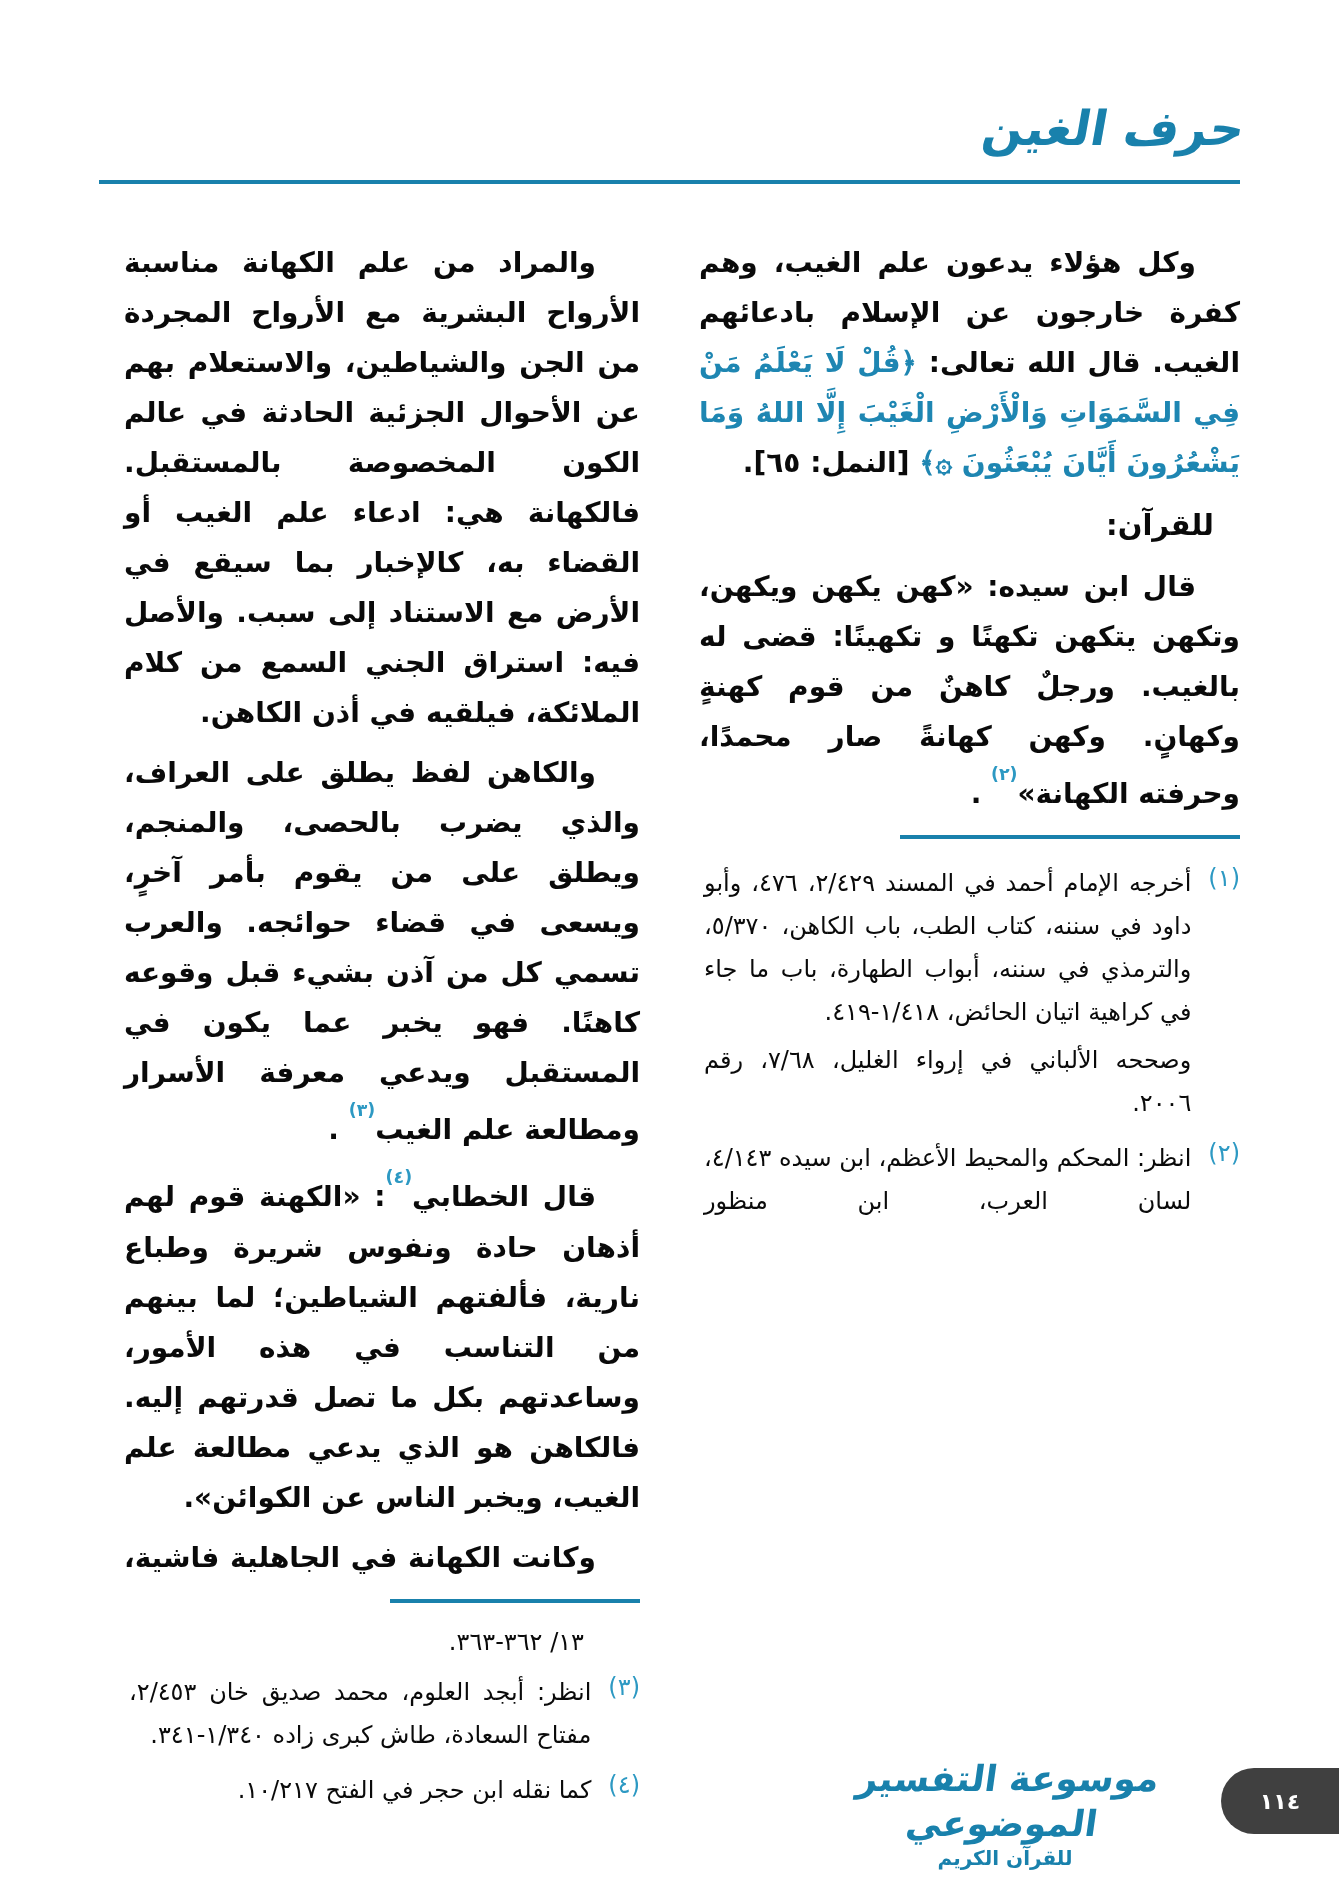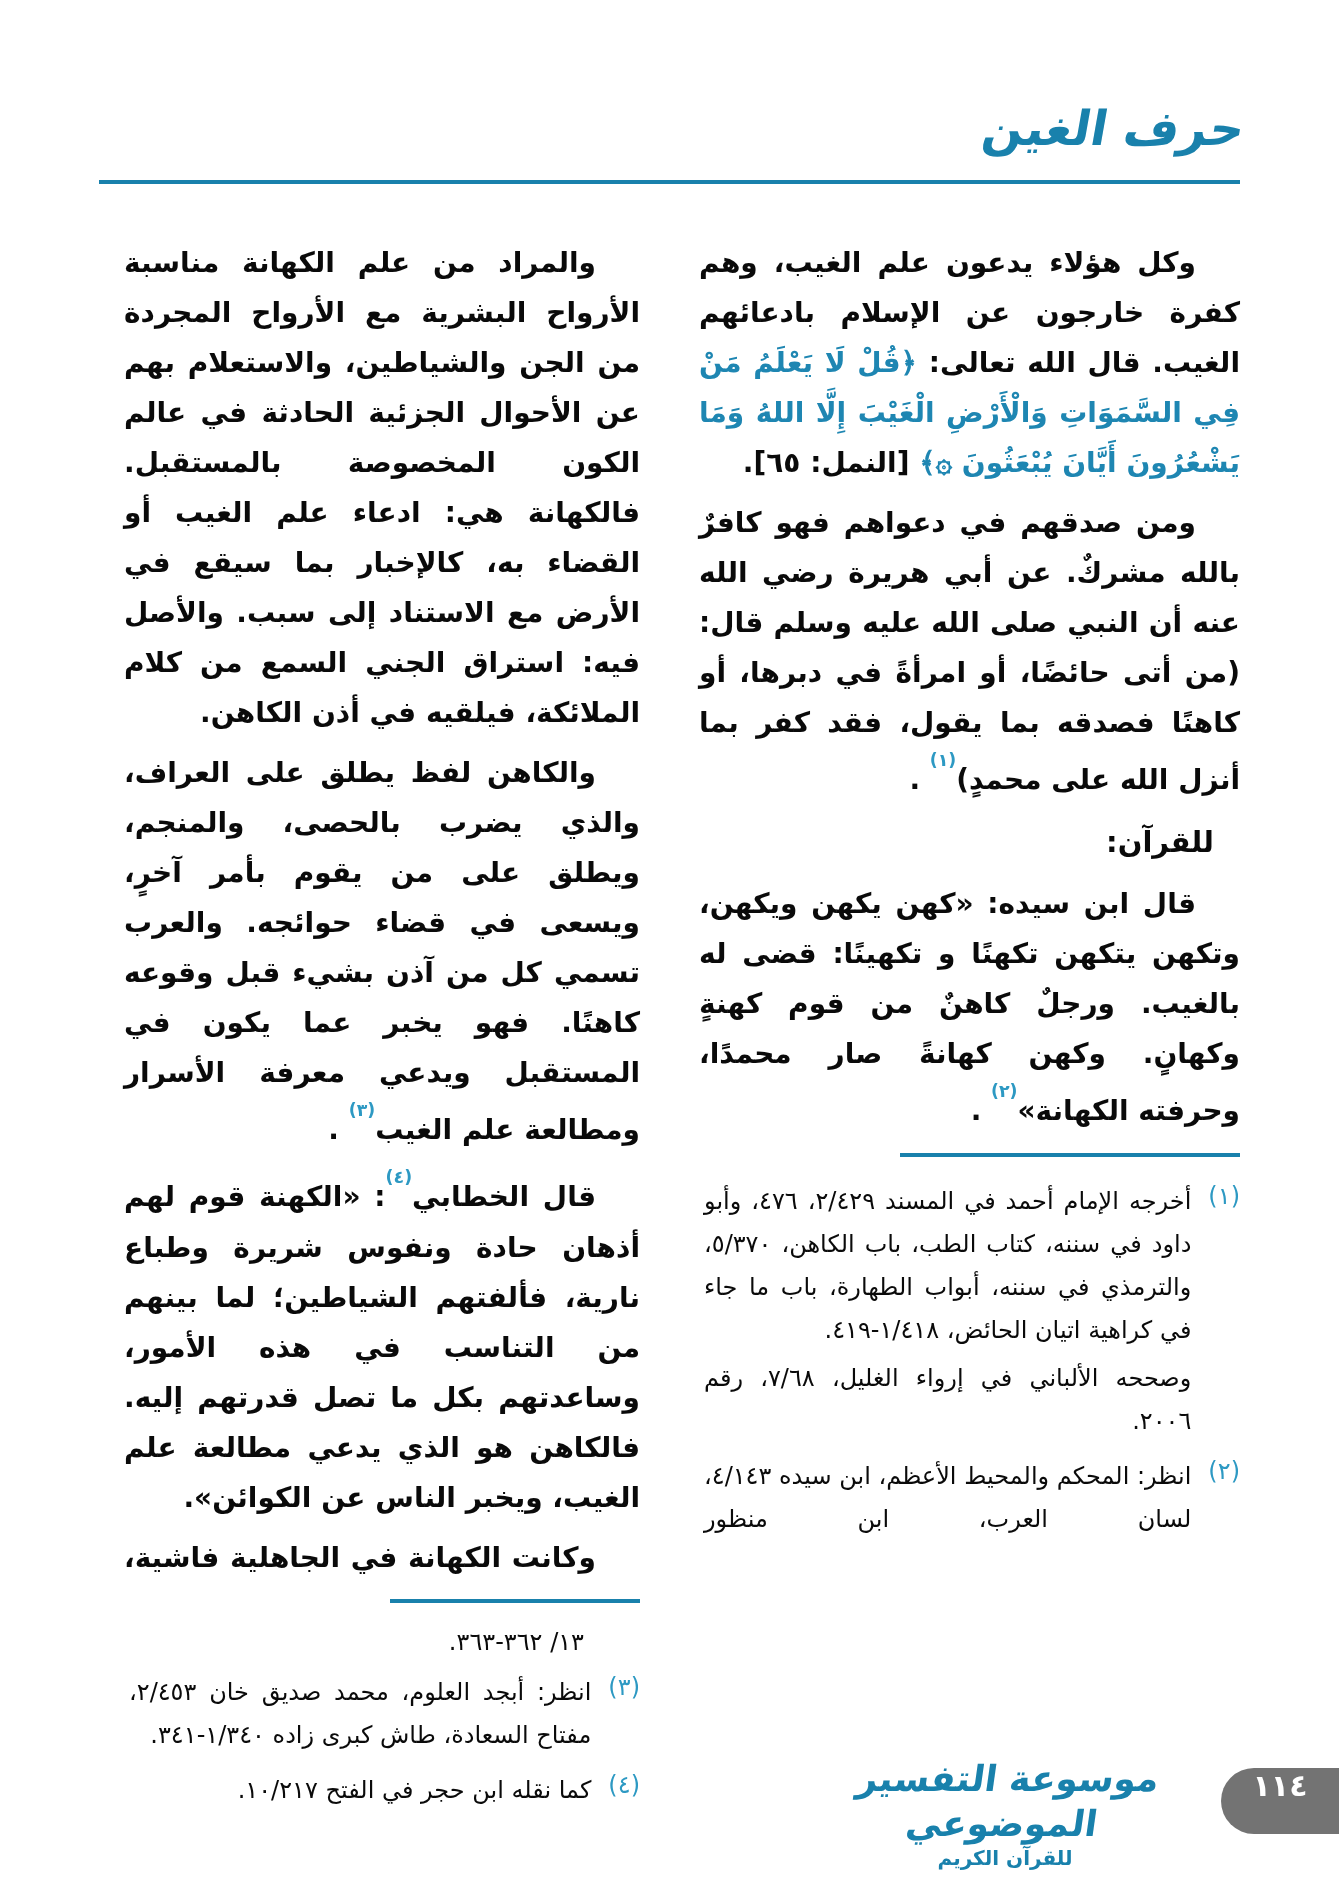--- a/index.html
+++ b/index.html
@@ -77,39 +77,38 @@
   .logo-line1 {
     font-size:36px; line-height:1.25;
     transform:skewX(-8deg);
     letter-spacing:-2px;
   }
   .logo-line2 { font-size:20px; margin-top:0px; letter-spacing:0; }
 
   .page-badge {
     position:absolute; top:1768px; right:0;
     width:118px; height:66px;
-    background:#737373;
+    background:#404040;
     border-radius:33px 0 0 33px;
-    display:flex; align-items:flex-start; justify-content:center;
-    color:#ffffff; font-size:30px; font-weight:bold;
+    display:flex; align-items:center; justify-content:center;
+    color:#ffffff; font-size:22px; font-weight:bold;
   }
 </style>
 </head>
 <body>
 
 <div class="page">
 
   <div class="header-title">حرف الغين</div>
   <div class="header-rule"></div>
 
   <div class="col col-right">
 
     <p class="body-par"><span>وكل هؤلاء يدعون علم الغيب، وهم كفرة خارجون عن الإسلام بادعائهم الغيب. قال الله تعالى: </span><span class="verse">﴿قُلْ لَا يَعْلَمُ مَنْ فِي السَّمَوَاتِ وَالْأَرْضِ الْغَيْبَ إِلَّا اللهُ وَمَا يَشْعُرُونَ أَيَّانَ يُبْعَثُونَ ۞﴾</span><span> [النمل: ٦٥].</span></p>
 
-    <p class="body-par"><span>ومن صدقهم في دعواهم فهو كافرٌ بالله مشركٌ. عن أبي هريرة رضي الله عنه أن النبي صلى الله عليه وسلم قال: (من أتى حائضًا، أو امرأةً في دبرها، أو كاهنًا فصدقه بما يقول، فقد كفر بما أنزل الله على محمدٍ)</span><sup class="fnref">(١)</sup><span> .</span></p>
 
 
     <h2 class="section-heading">للقرآن:</h2>
 
     <p class="body-par"><span>قال ابن سيده: «كهن يكهن ويكهن، وتكهن يتكهن تكهنًا و تكهينًا: قضى له بالغيب. ورجلٌ كاهنٌ من قوم كهنةٍ وكهانٍ. وكهن كهانةً صار محمدًا، وحرفته الكهانة»</span><sup class="fnref">(٢)</sup><span> .</span></p>
 
     <div class="fn-rule fn-rule-right"></div>
 
     <div class="footnotes">
       <div class="fn-item">

